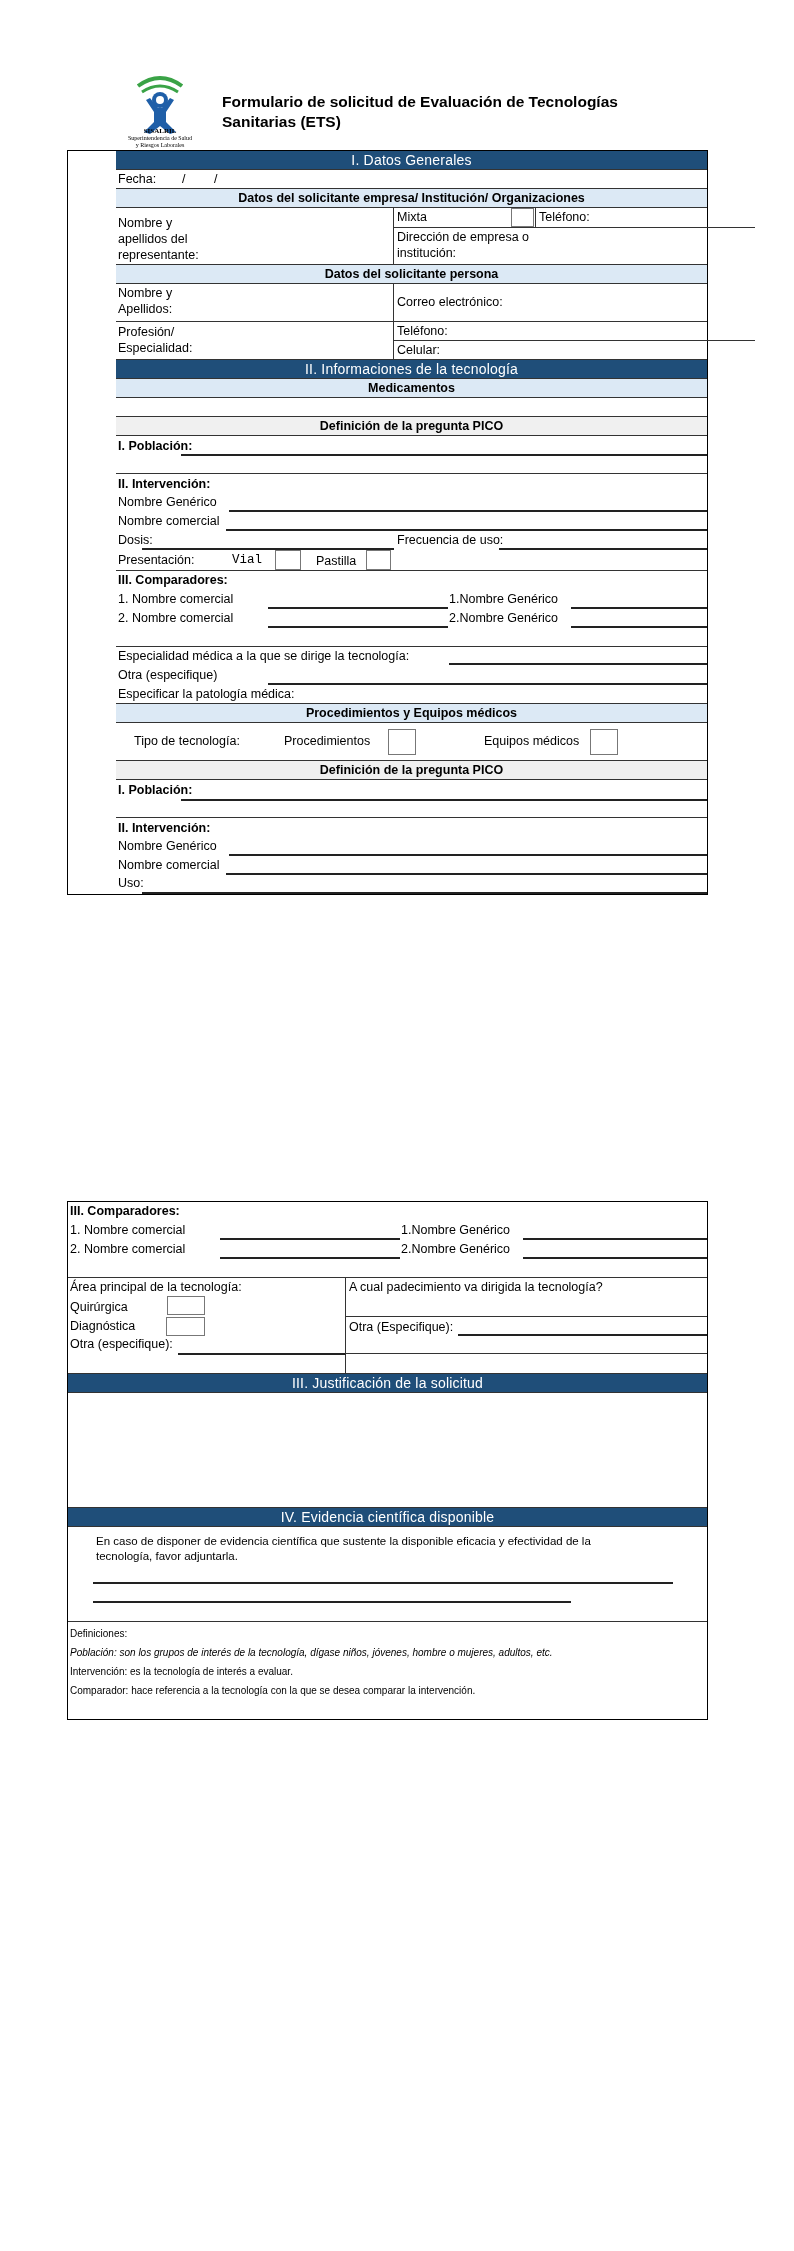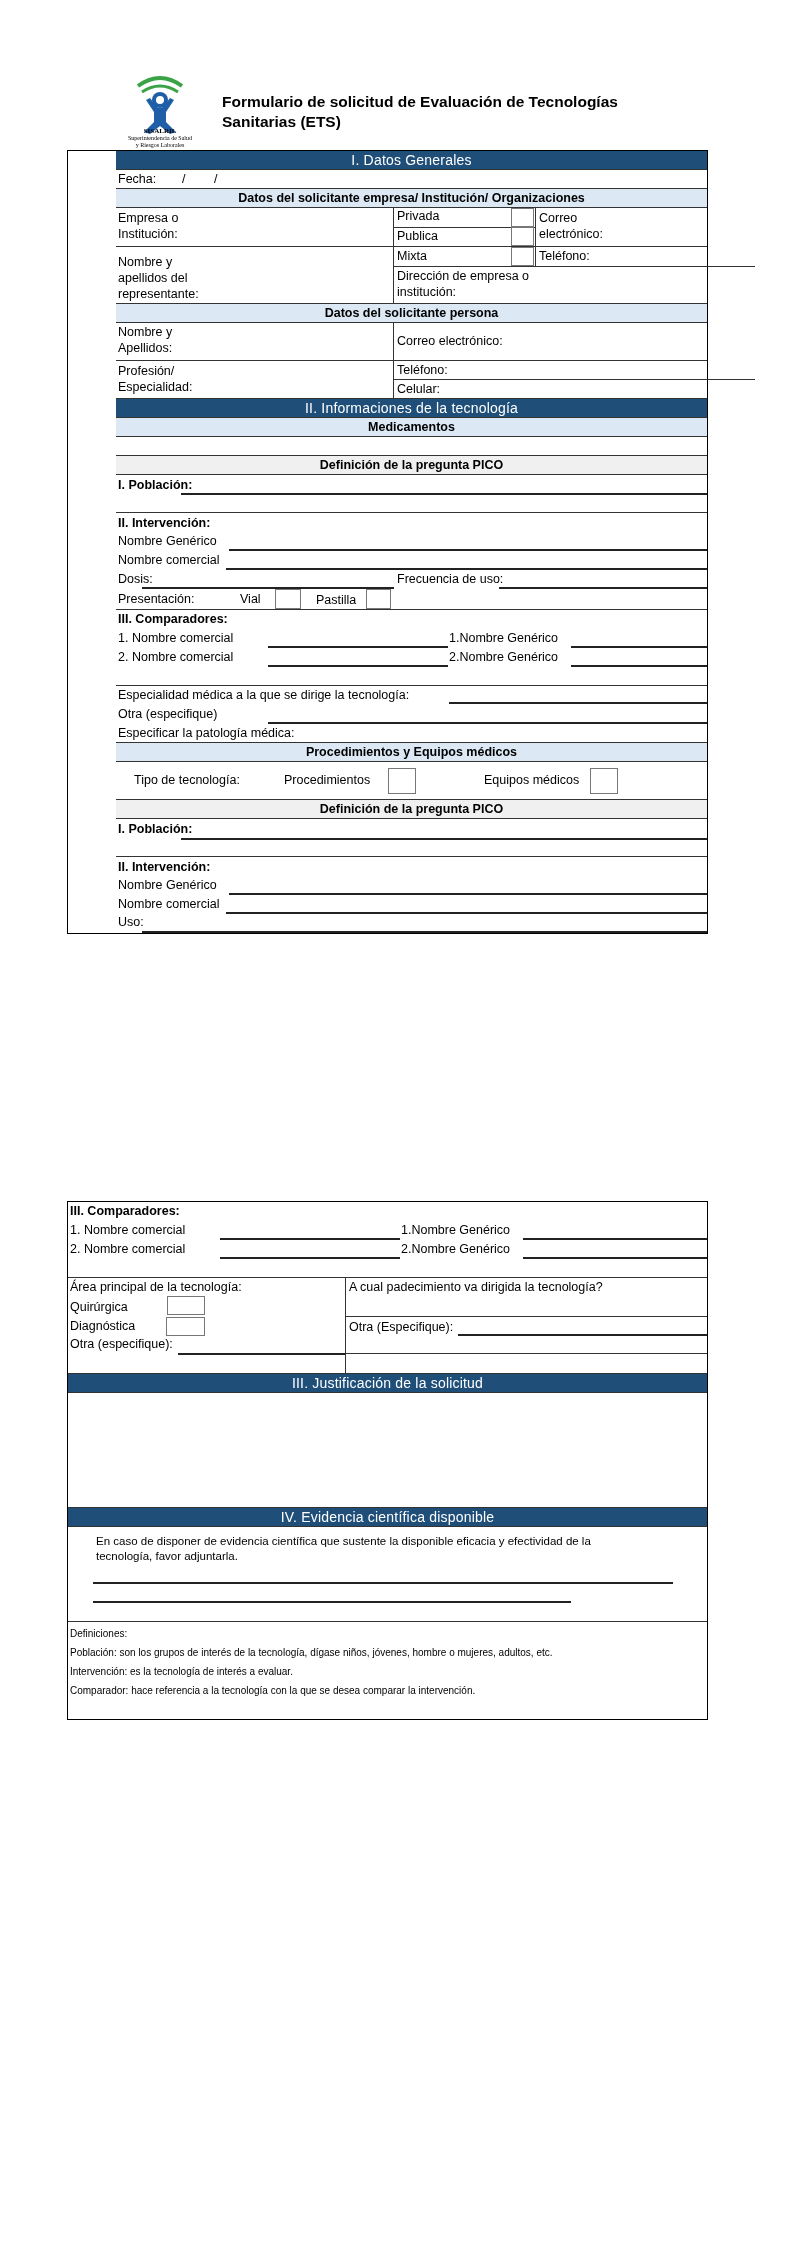--- a/index.html
+++ b/index.html
@@ -48,35 +48,20 @@
 
   <div class="row" style="height:19px;">
     <span class="lbl" style="left:2px;top:2px;">Fecha:</span>
     <span class="lbl" style="left:66px;top:2px;">/</span>
     <span class="lbl" style="left:98px;top:2px;">/</span>
     <div class="abs" style="left:50px;top:0;width:100px;height:18px;"></div>
   </div>
 
   <div class="row sub">Datos del solicitante empresa/ Institución/ Organizaciones</div>
 
-  <div class="row" style="height:39px;">
-    <span class="lbl" style="left:2px;top:3px;">Empresa o</span>
-    <span class="lbl" style="left:2px;top:19px;">Institución:</span>
-    <div class="abs" style="left:90px;top:0;width:185px;height:38px;"></div>
-    <div class="vline" style="left:277px;"></div>
-    <div class="abs" style="left:277px;top:19px;width:142px;height:1px;background:#333;"></div>
-    <span class="lbl" style="left:281px;top:1px;">Privada</span>
-    <span class="lbl" style="left:281px;top:21px;">Publica</span>
-    <div class="chk" style="left:395px;top:0;width:23px;height:19px;"></div>
-    <div class="chk" style="left:395px;top:19px;width:23px;height:19px;"></div>
-    <div class="vline" style="left:419px;"></div>
-    <span class="lbl" style="left:423px;top:3px;">Correo</span>
-    <span class="lbl" style="left:423px;top:19px;">electrónico:</span>
-    <div class="abs" style="left:500px;top:0;width:138px;height:38px;"></div>
-  </div>
 
   <div class="row" style="height:57px;">
     <span class="lbl" style="left:2px;top:8px;">Nombre y</span>
     <span class="lbl" style="left:2px;top:24px;">apellidos del</span>
     <span class="lbl" style="left:2px;top:40px;">representante:</span>
     <div class="abs" style="left:100px;top:0;width:175px;height:56px;"></div>
     <div class="vline" style="left:277px;"></div>
     <div class="abs" style="left:277px;top:19px;width:362px;height:1px;background:#333;"></div>
     <span class="lbl" style="left:281px;top:2px;">Mixta</span>
     <div class="chk" style="left:395px;top:0;width:23px;height:19px;"></div>
@@ -130,21 +115,21 @@
     <span class="lbl" style="left:2px;top:40px;">Nombre comercial</span>
     <div class="hline" style="left:110px;right:0;top:55px;"></div>
     <div class="abs" style="left:110px;top:38px;right:0;height:17px;"></div>
     <span class="lbl" style="left:2px;top:59px;">Dosis:</span>
     <div class="hline" style="left:26px;width:252px;top:74px;"></div>
     <div class="abs" style="left:26px;top:57px;width:252px;height:17px;"></div>
     <span class="lbl" style="left:281px;top:59px;">Frecuencia de uso:</span>
     <div class="hline" style="left:383px;right:0;top:74px;"></div>
     <div class="abs" style="left:383px;top:57px;right:0;height:17px;"></div>
     <span class="lbl" style="left:2px;top:79px;">Presentación:</span>
-    <span class="lbl" style="left:124px;top:79px;">Vial</span>
+    <span class="lbl" style="left:116px;top:79px;font-family:Liberation Mono, monospace;">Vial</span>
     <div class="chk" style="left:159px;top:76px;width:26px;height:20px;"></div>
     <span class="lbl" style="left:200px;top:80px;text-align:right;">Pastilla</span>
     <div class="chk" style="left:250px;top:76px;width:25px;height:20px;"></div>
   </div>
 
   <div class="row" style="height:76px;">
     <span class="lbl bold" style="left:2px;top:2px;">III. Comparadores:</span>
     <span class="lbl" style="left:2px;top:21px;">1. Nombre comercial</span>
     <div class="hline" style="left:152px;width:180px;top:36px;"></div>
     <div class="abs" style="left:152px;top:19px;width:180px;height:17px;"></div>
@@ -247,17 +232,17 @@
     <span class="lbl" style="left:28px;top:7px;font-size:11.5px;">En caso de disponer de evidencia científica que sustente la disponible eficacia y efectividad de la</span>
     <span class="lbl" style="left:28px;top:22px;font-size:11.5px;">tecnología, favor adjuntarla.</span>
     <div class="hline" style="left:25px;width:580px;top:55px;"></div>
     <div class="abs" style="left:25px;top:38px;width:580px;height:17px;"></div>
     <div class="hline" style="left:25px;width:478px;top:74px;"></div>
     <div class="abs" style="left:25px;top:57px;width:478px;height:17px;"></div>
   </div>
 
   <div class="row defs" style="height:97px;border-bottom:none;">
     <span class="lbl" style="left:2px;top:4px;">Definiciones:</span>
-    <span class="lbl" style="left:2px;top:23px;">Población: son los grupos de interés de la tecnología, dígase niños, jóvenes, hombre o mujeres, adultos, etc.</span>
+    <span class="lbl" style="left:2px;top:23px;font-style:italic;">Población: son los grupos de interés de la tecnología, dígase niños, jóvenes, hombre o mujeres, adultos, etc.</span>
     <span class="lbl" style="left:2px;top:42px;">Intervención: es la tecnología de interés a evaluar.</span>
     <span class="lbl" style="left:2px;top:61px;">Comparador: hace referencia a la tecnología con la que se desea comparar la intervención.</span>
   </div>
 </div>
 
 </body></html>

